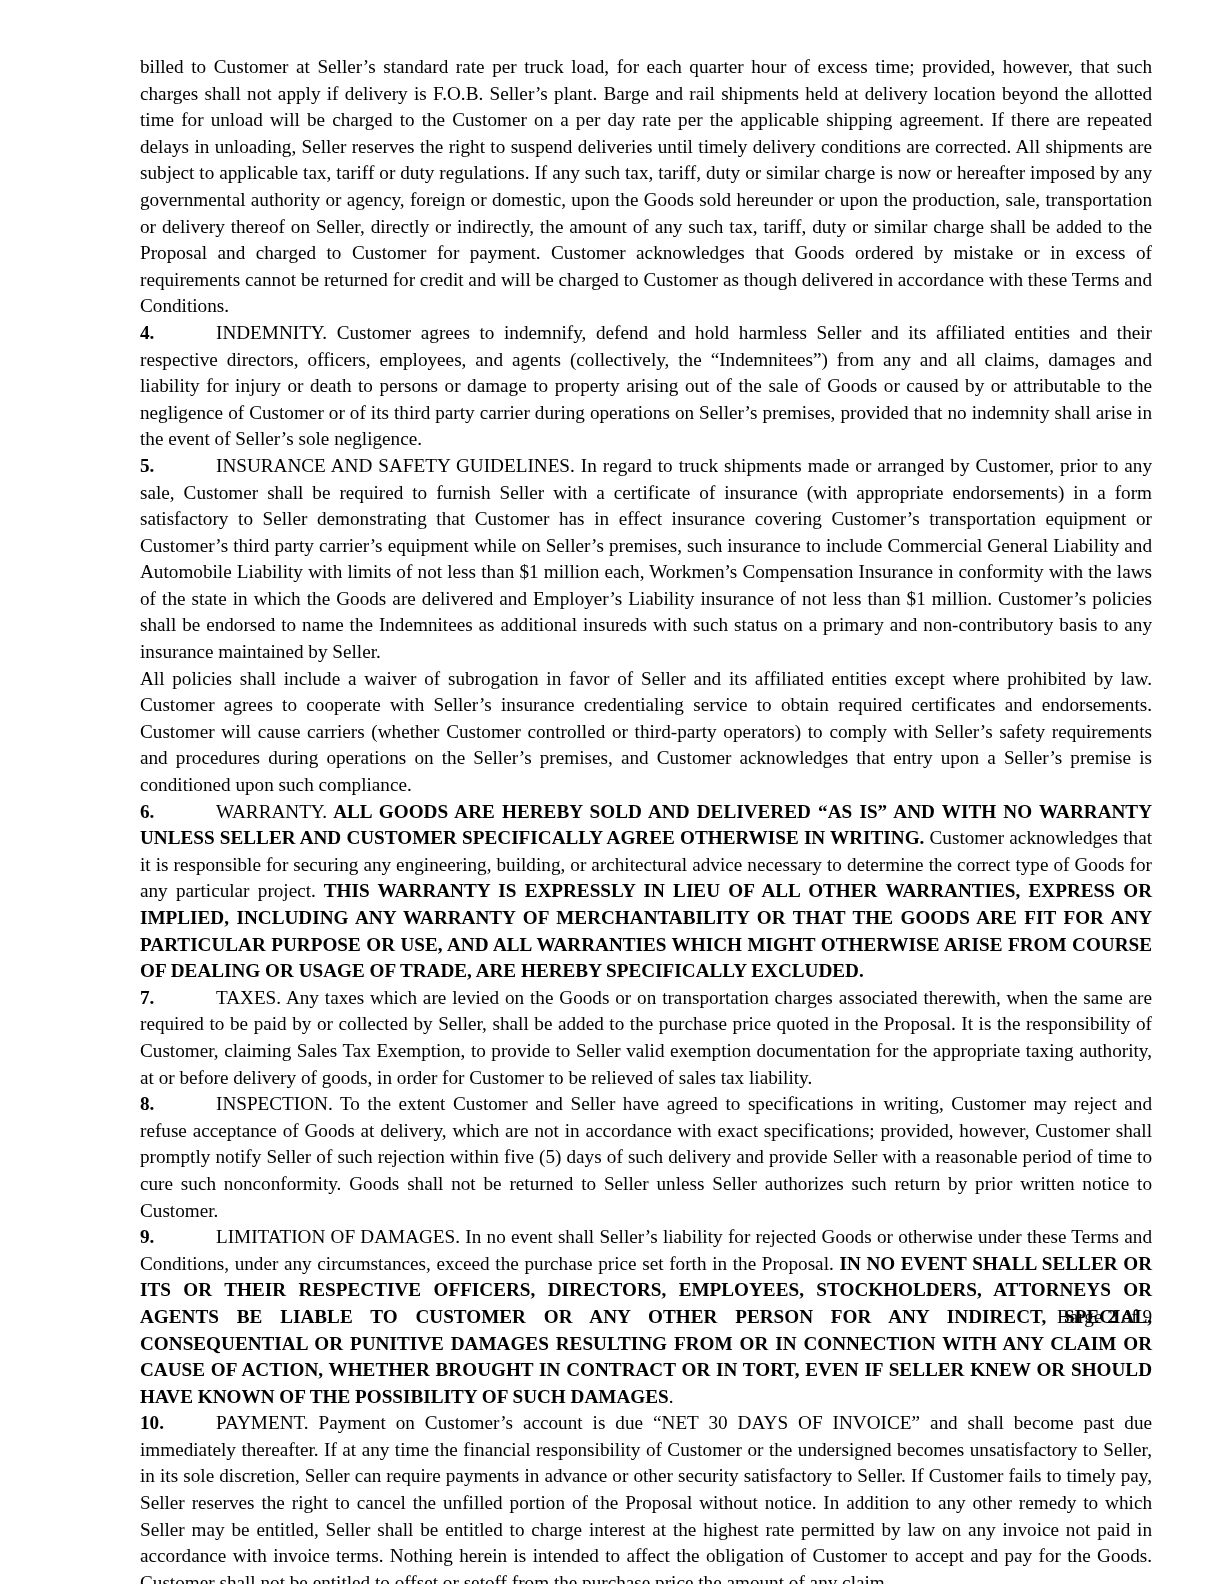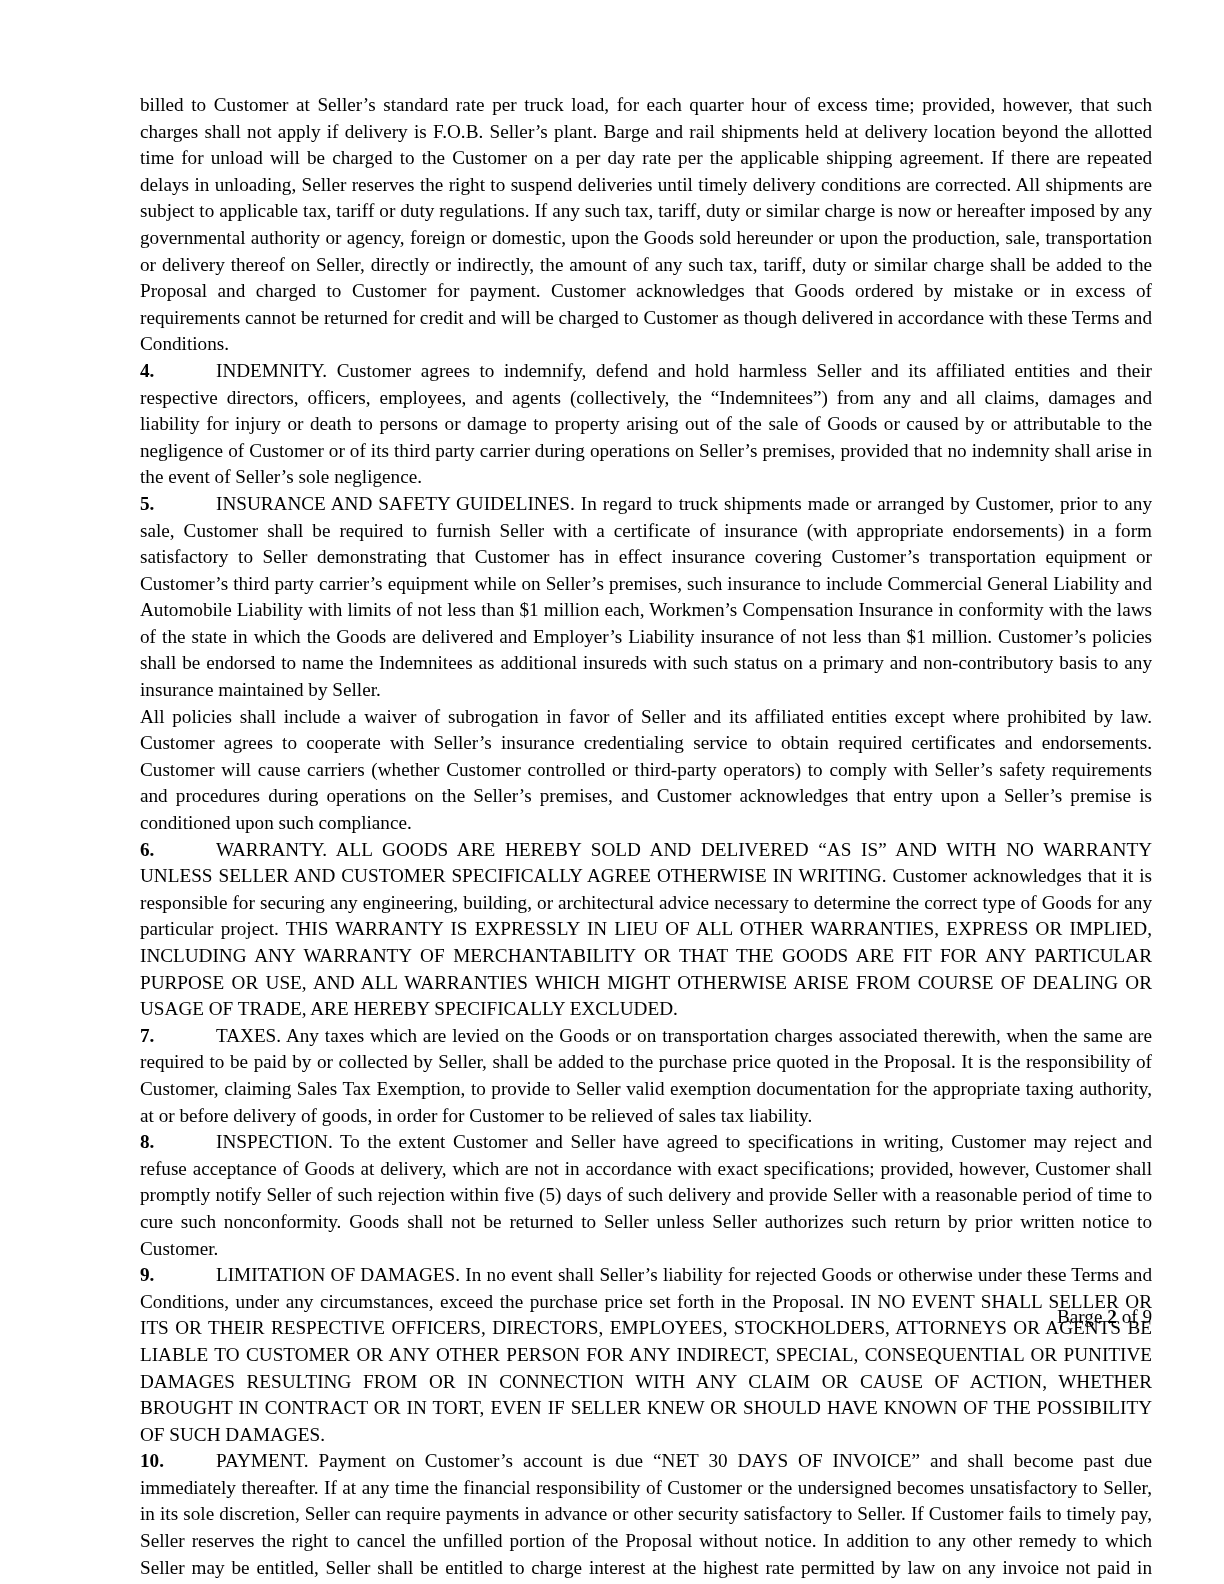--- a/index.html
+++ b/index.html
@@ -11,21 +11,21 @@
     width: 1224px;
     height: 1584px;
     font-family: "Liberation Serif", serif;
     color: #000000;
   }
   .page {
     position: relative;
     width: 1224px;
     height: 1384px;
     box-sizing: border-box;
-    padding: 92px 72px 40px 140px;
+    padding: 54px 72px 40px 140px;
   }
   .doc-body {
     width: 1012px;
     font-size: 19.2px;
     line-height: 1.385;
   }
   p.para {
     margin: 0;
     text-align: justify;
     text-justify: inter-word;
@@ -35,21 +35,21 @@
   }
   .num {
     font-weight: bold;
     display: inline-block;
     width: 76px;
   }
   .heading {
     font-weight: normal;
   }
   .b {
-    font-weight: normal;
+    font-weight: bold;
   }
   .footer {
     position: absolute;
     left: 140px;
     right: 72px;
     bottom: 56px;
     text-align: right;
     font-size: 19.2px;
   }
   .footer .pg {

